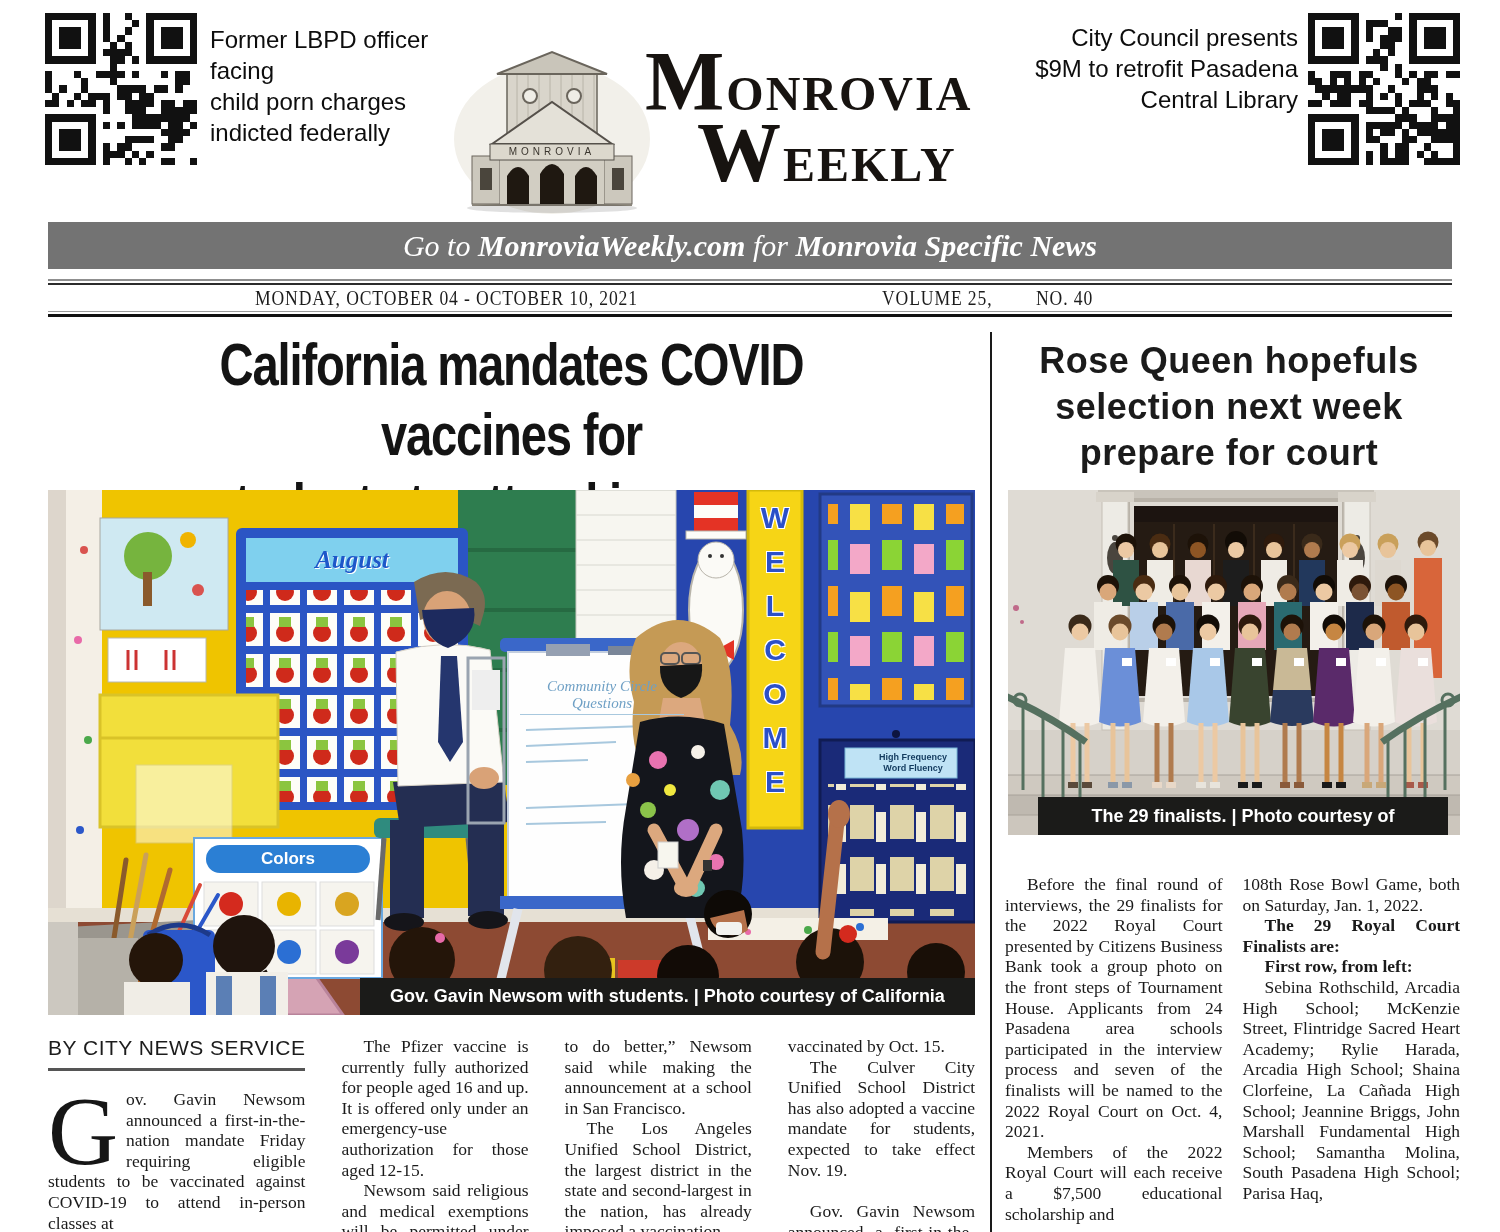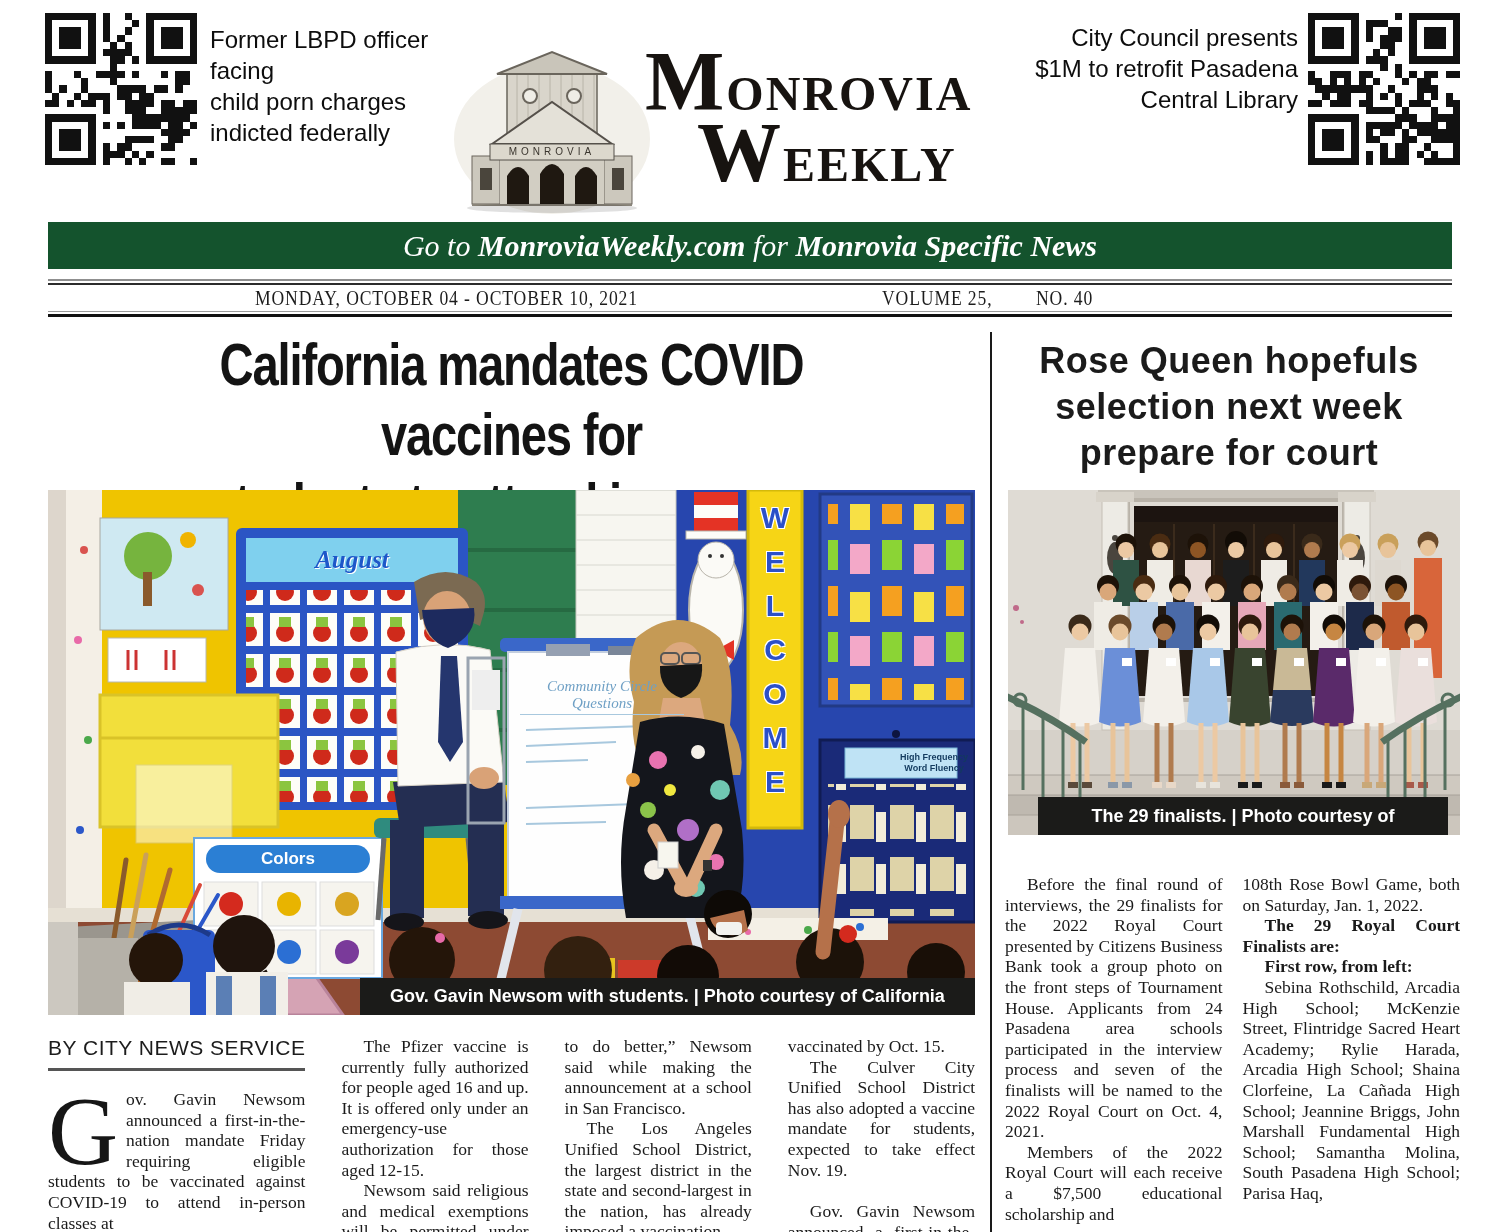--- a/index.html
+++ b/index.html
@@ -22,21 +22,21 @@
   .logo-text .big { font-size:84px; line-height:60px; }
   .logo-text .small { font-size:48px; }
   .logo-line2 { margin-left:52px; margin-top:2px; }
   .bsign {
     font-size:10px; letter-spacing:4px; color:#3a352e; text-align:center;
     font-family:"Liberation Sans", sans-serif;
   }
 
   
   .banner {
-    left:48px; top:222px; width:1404px; height:47px; background:#14532d;
+    left:48px; top:222px; width:1404px; height:47px; background:#737373;
     color:#fff; text-align:center; line-height:47px; font-size:30px; font-style:italic;
   }
   .banner b { font-weight:bold; }
   .hrule { left:48px; width:1404px; }
   .dateline span {
     position:absolute; font-size:20px; letter-spacing:1px; color:#1c1c1c;
     transform:scaleX(0.88); transform-origin:left; white-space:nowrap; display:inline-block;
   }
 
   
@@ -272,21 +272,21 @@
   <ellipse cx="100" cy="164" rx="85" ry="5" fill="#000" opacity="0.12"></ellipse>
 </svg>
 <div class="abs bsign" style="left:490px; top:146px; width:124px;">MONROVIA</div>
 
 <div class="abs logo-text" style="left:645px; top:52px;">
   <div><span class="big">M</span><span class="small">ONROVIA</span></div>
   <div class="logo-line2"><span class="big">W</span><span class="small">EEKLY</span></div>
 </div>
 
 <div class="abs teaser right" style="left:1030px; top:22px; width:268px;">City Council presents
-$1M to retrofit Pasadena
+$9M to retrofit Pasadena
 Central Library</div>
 <div class="abs qr" style="left:1308px; top:13px;"><svg viewBox="0 0 21 21" shape-rendering="crispEdges" fill="#111">
       <rect x="12" y="0" width="1" height="1"></rect>
       <rect x="8" y="1" width="1" height="1"></rect>
       <rect x="9" y="1" width="1" height="1"></rect>
       <rect x="10" y="1" width="1" height="1"></rect>
       <rect x="8" y="2" width="1" height="1"></rect>
       <rect x="11" y="2" width="1" height="1"></rect>
       <rect x="12" y="2" width="1" height="1"></rect>
       <rect x="8" y="3" width="1" height="1"></rect>
@@ -673,21 +673,21 @@
   <div class="overlay august-label" style="left:205px; top:56px; width:198px;">August</div>
   <div class="overlay colors-label" style="left:158px; top:355px; width:164px;">Colors</div>
   <div class="overlay board-title" style="left:472px; top:188px; width:164px;">Community Circle Questions</div>
   <div class="overlay welcome-letters" style="left:700px; top:6px; width:54px;">W
 E
 L
 C
 O
 M
 E</div>
-  <div class="overlay wordwall-label" style="left:818px; top:258px; width:136px;">High Frequency
+  <div class="overlay wordwall-label" style="left:797px; top:258px; width:136px;">High Frequency
 Word Fluency</div>
   <div class="caption-bar" style="left:312px; top:488px; width:615px; height:37px; line-height:37px; font-size:18px;">Gov. Gavin Newsom with students. | Photo courtesy of California Governor’s Office</div>
 </div>
 
 <div class="abs photo" style="left:1008px; top:490px; width:452px; height:345px;">
 <svg width="452" height="345" viewBox="0 0 452 345">
   <rect width="452" height="345" fill="#d6d1c9"></rect>
   <rect width="452" height="240" fill="#dfdbd4"></rect>
   <rect x="90" y="0" width="276" height="10" fill="#c9c4bb"></rect>
   <rect x="120" y="10" width="216" height="200" fill="none" stroke="#b8b2a8" stroke-width="4"></rect>

